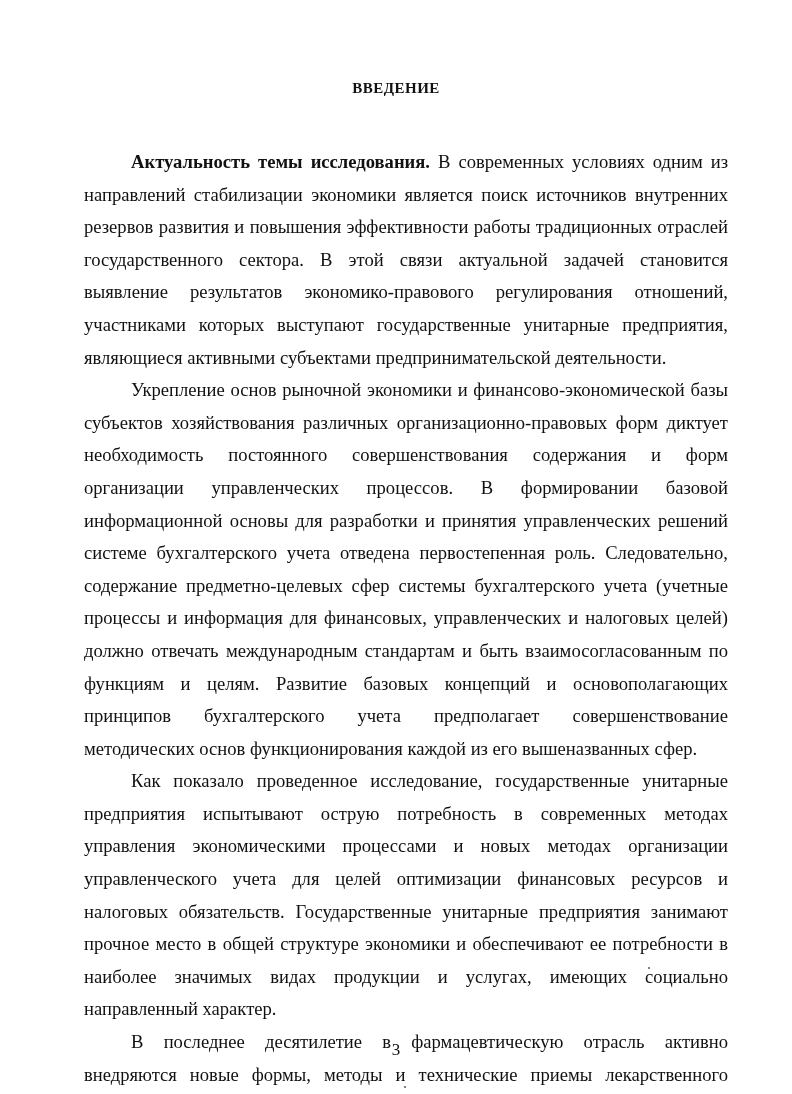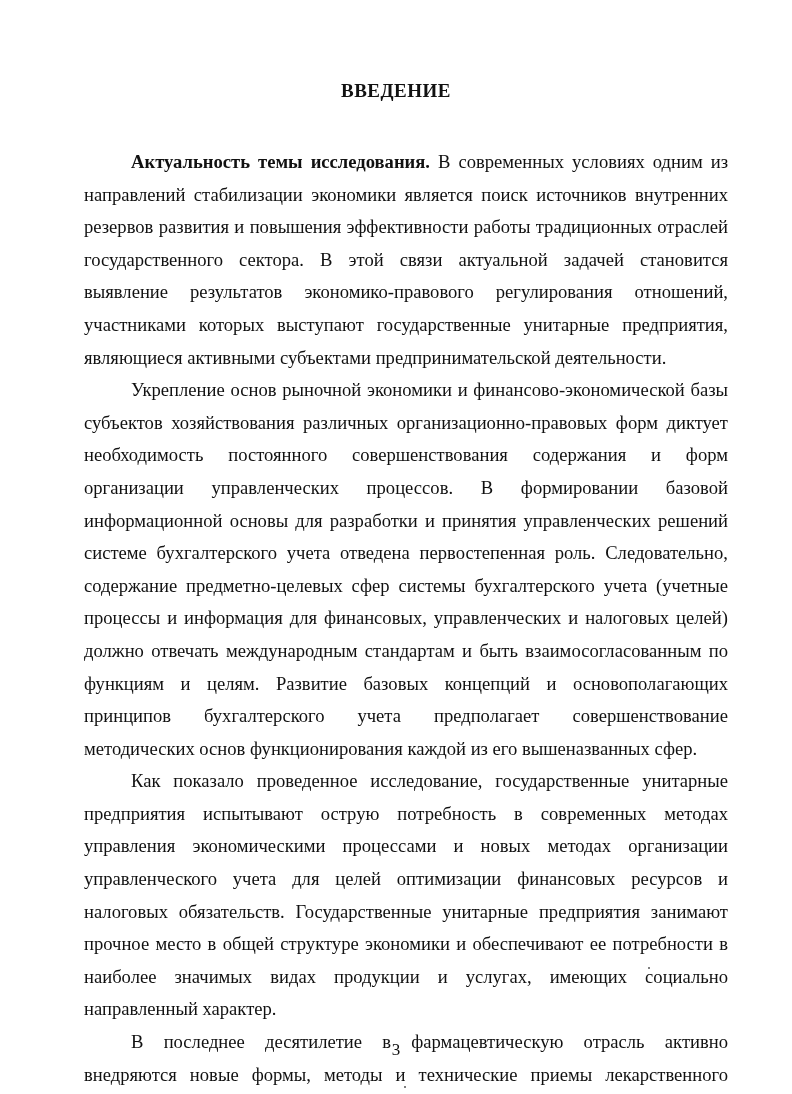--- a/index.html
+++ b/index.html
@@ -22,21 +22,21 @@
       height: 1094px;
       background: #ffffff;
     }
     .title {
       position: absolute;
       left: 0;
       width: 792px;
       top: 80px;
       text-align: center;
       font-weight: bold;
-      font-size: 19px;
+      font-size: 15px;
       letter-spacing: 0.5px;
       margin: 0;
     }
     .body-text {
       position: absolute;
       left: 84px;
       width: 644px;
       top: 146px;
       font-size: 18.6px;
       line-height: 32.6px;

